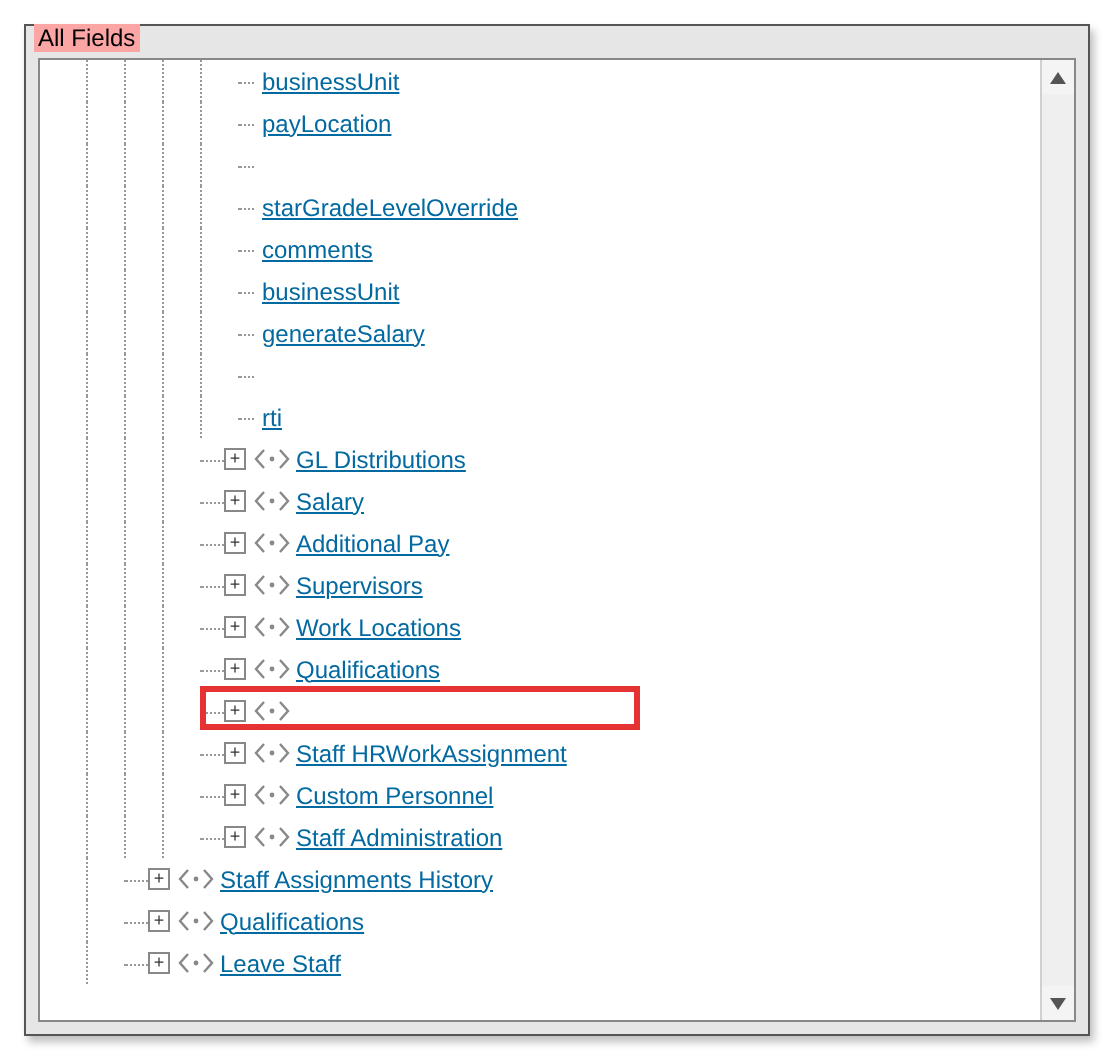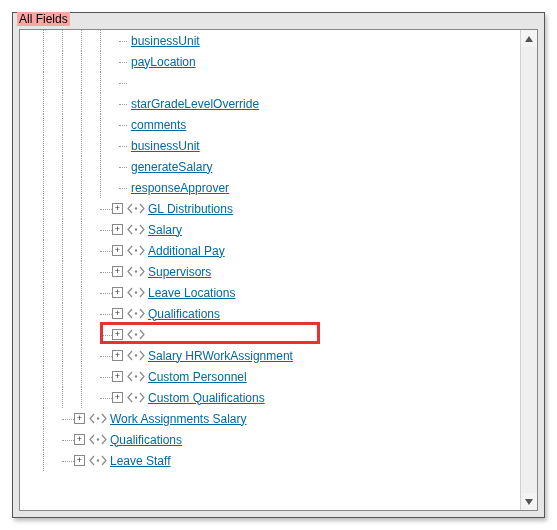--- a/index.html
+++ b/index.html
@@ -249,21 +249,31 @@
         </div>
         <div class="node">
           <span class="lines">
             <span class="vline blank"></span>
             <span class="vline"></span>
             <span class="vline"></span>
             <span class="vline"></span>
           </span>
           <span class="vline"></span>
           <span class="leaf-dot"></span>
-          <span class="label">responseApprover</span>
+        </div>
+        <div class="node">
+          <span class="lines">
+            <span class="vline blank"></span>
+            <span class="vline"></span>
+            <span class="vline"></span>
+            <span class="vline"></span>
+          </span>
+          <span class="vline"></span>
+          <span class="leaf-dot"></span>
+          <span class="label">rti</span>
         </div>
         <div class="node">
           <span class="lines">
             <span class="vline blank"></span>
             <span class="vline"></span>
             <span class="vline"></span>
             <span class="vline"></span>
           </span>
           <span class="connector"></span>
           <span class="expander">+</span>
@@ -329,21 +339,21 @@
             <span class="vline"></span>
             <span class="vline"></span>
           </span>
           <span class="connector"></span>
           <span class="expander">+</span>
           <svg class="tag-icon" viewBox="0 0 18 11">
             <polyline points="5,1 1,5.5 5,10" fill="none" stroke="#888" stroke-width="1.2"></polyline>
             <polyline points="13,1 17,5.5 13,10" fill="none" stroke="#888" stroke-width="1.2"></polyline>
             <circle cx="9" cy="5.5" r="1.2" fill="#888"></circle>
           </svg>
-          <span class="label">Leave Locations</span>
+          <span class="label">Work Locations</span>
         </div>
         <div class="node">
           <span class="lines">
             <span class="vline blank"></span>
             <span class="vline"></span>
             <span class="vline"></span>
             <span class="vline"></span>
           </span>
           <span class="connector"></span>
           <span class="expander">+</span>
@@ -377,21 +387,21 @@
             <span class="vline"></span>
             <span class="vline"></span>
           </span>
           <span class="connector"></span>
           <span class="expander">+</span>
           <svg class="tag-icon" viewBox="0 0 18 11">
             <polyline points="5,1 1,5.5 5,10" fill="none" stroke="#888" stroke-width="1.2"></polyline>
             <polyline points="13,1 17,5.5 13,10" fill="none" stroke="#888" stroke-width="1.2"></polyline>
             <circle cx="9" cy="5.5" r="1.2" fill="#888"></circle>
           </svg>
-          <span class="label">Salary HRWorkAssignment</span>
+          <span class="label">Staff HRWorkAssignment</span>
         </div>
         <div class="node">
           <span class="lines">
             <span class="vline blank"></span>
             <span class="vline"></span>
             <span class="vline"></span>
             <span class="vline"></span>
           </span>
           <span class="connector"></span>
           <span class="expander">+</span>
@@ -409,35 +419,35 @@
             <span class="vline"></span>
             <span class="vline"></span>
           </span>
           <span class="connector"></span>
           <span class="expander">+</span>
           <svg class="tag-icon" viewBox="0 0 18 11">
             <polyline points="5,1 1,5.5 5,10" fill="none" stroke="#888" stroke-width="1.2"></polyline>
             <polyline points="13,1 17,5.5 13,10" fill="none" stroke="#888" stroke-width="1.2"></polyline>
             <circle cx="9" cy="5.5" r="1.2" fill="#888"></circle>
           </svg>
-          <span class="label">Custom Qualifications</span>
-        </div>
-        <div class="node">
-          <span class="lines">
-            <span class="vline blank"></span>
-            <span class="vline"></span>
-          </span>
-          <span class="connector"></span>
-          <span class="expander">+</span>
-          <svg class="tag-icon" viewBox="0 0 18 11">
-            <polyline points="5,1 1,5.5 5,10" fill="none" stroke="#888" stroke-width="1.2"></polyline>
-            <polyline points="13,1 17,5.5 13,10" fill="none" stroke="#888" stroke-width="1.2"></polyline>
-            <circle cx="9" cy="5.5" r="1.2" fill="#888"></circle>
-          </svg>
-          <span class="label">Work Assignments Salary</span>
+          <span class="label">Staff Administration</span>
+        </div>
+        <div class="node">
+          <span class="lines">
+            <span class="vline blank"></span>
+            <span class="vline"></span>
+          </span>
+          <span class="connector"></span>
+          <span class="expander">+</span>
+          <svg class="tag-icon" viewBox="0 0 18 11">
+            <polyline points="5,1 1,5.5 5,10" fill="none" stroke="#888" stroke-width="1.2"></polyline>
+            <polyline points="13,1 17,5.5 13,10" fill="none" stroke="#888" stroke-width="1.2"></polyline>
+            <circle cx="9" cy="5.5" r="1.2" fill="#888"></circle>
+          </svg>
+          <span class="label">Staff Assignments History</span>
         </div>
         <div class="node">
           <span class="lines">
             <span class="vline blank"></span>
             <span class="vline"></span>
           </span>
           <span class="connector"></span>
           <span class="expander">+</span>
           <svg class="tag-icon" viewBox="0 0 18 11">
             <polyline points="5,1 1,5.5 5,10" fill="none" stroke="#888" stroke-width="1.2"></polyline>

